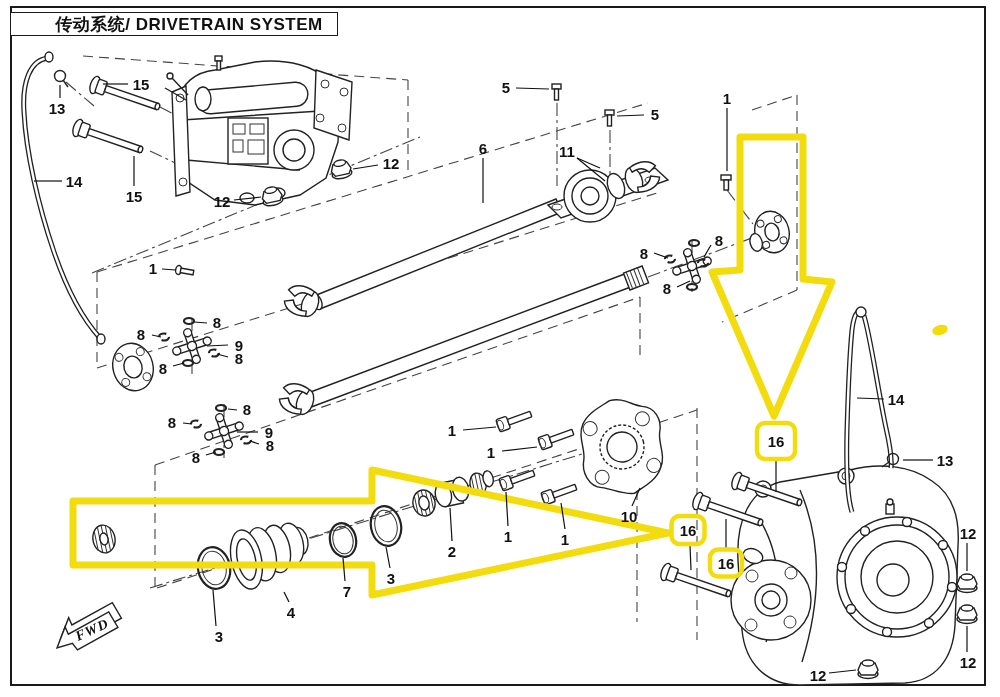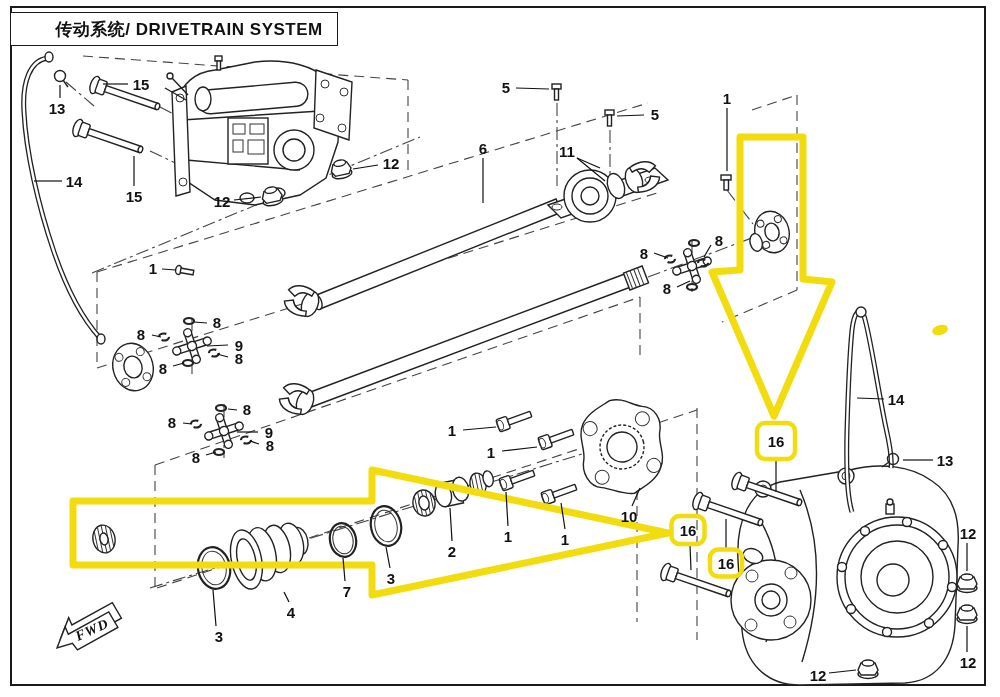--- a/index.html
+++ b/index.html
@@ -1,20 +1,20 @@
 <!DOCTYPE html>
 <html style="--hl: #F2DC0E;"><head>
 <meta charset="utf-8">
 <style>
   html,body{margin:0;padding:0;background:#fff;}
   .page{position:relative;width:1000px;height:697px;background:#fff;overflow:hidden;
         font-family:"Liberation Sans",sans-serif;}
   .outer-border{position:absolute;left:10px;top:6px;width:976px;height:680px;
         border:2px solid #1a1a1a;box-sizing:border-box;}
-  .title-box{position:absolute;left:10px;top:12px;width:328px;height:34px;
+  .title-box{position:absolute;left:10px;top:12px;width:328px;height:24px;
         border:1.5px solid #1a1a1a;box-sizing:border-box;background:#fff;
         display:flex;align-items:center;justify-content:center;padding-left:30px;}
   .title-box span{font-weight:bold;font-size:17px;color:#111;letter-spacing:.5px;}
   svg{position:absolute;left:0;top:0;}
   .part{fill:#ffffff;stroke:#222;stroke-width:1.4;}
   .ln{fill:none;stroke:#222;stroke-width:1.4;}
   .thin{fill:none;stroke:#333;stroke-width:1;}
   .ring{fill:none;stroke:#222;stroke-width:2.2;}
   .dash{fill:none;stroke:#444;stroke-width:1.1;stroke-dasharray:10 6;}
   .dashdot{fill:none;stroke:#444;stroke-width:1.1;stroke-dasharray:13 4 3 4;}

